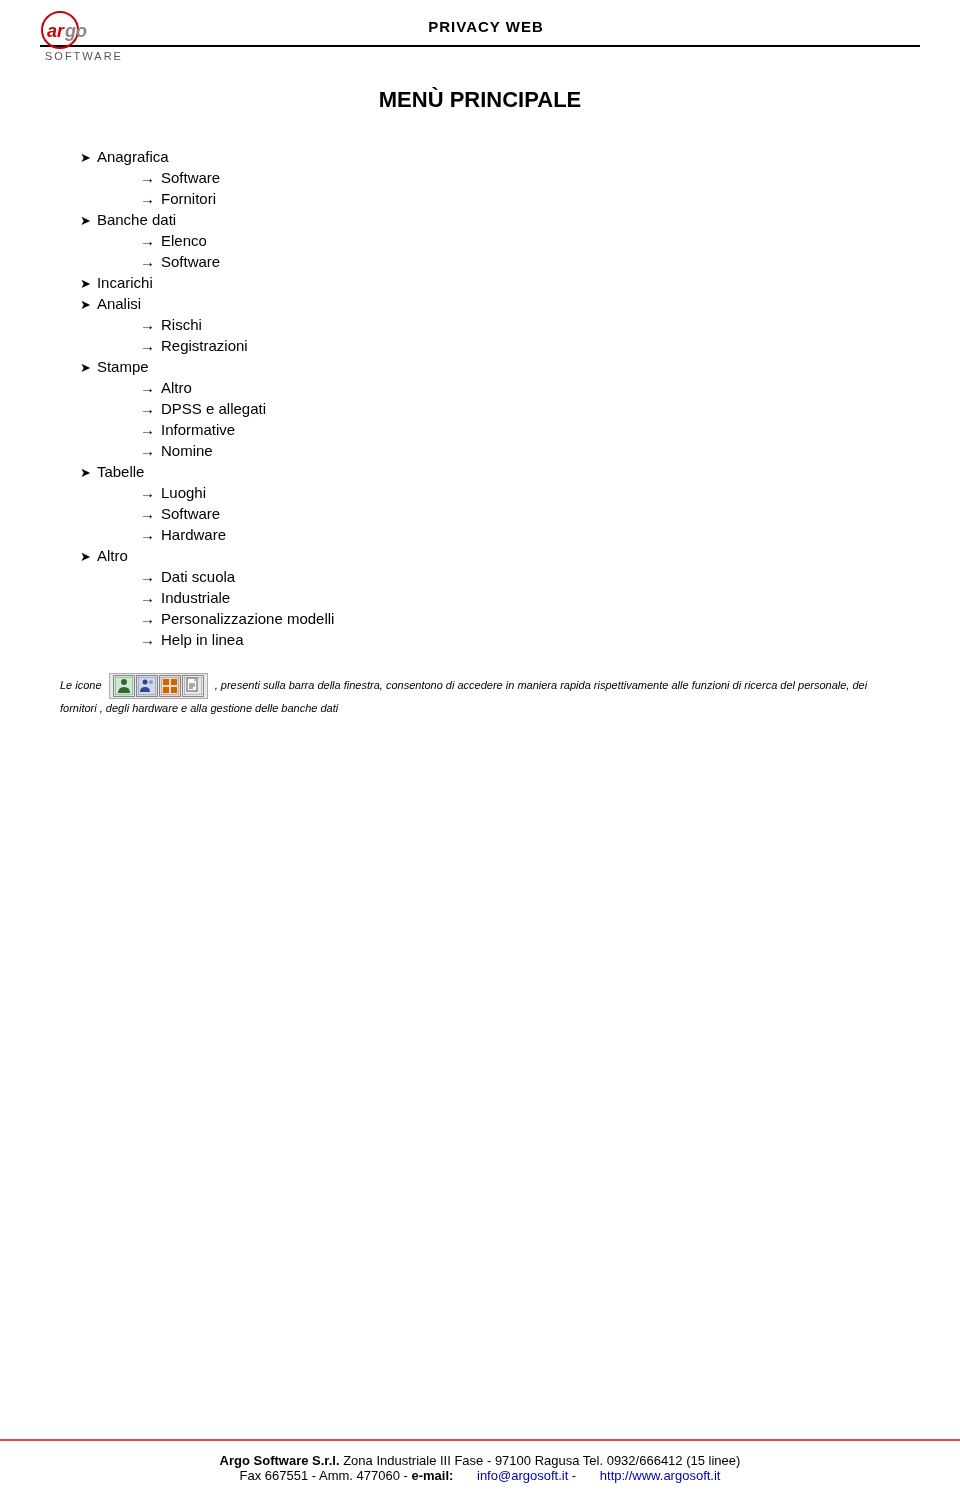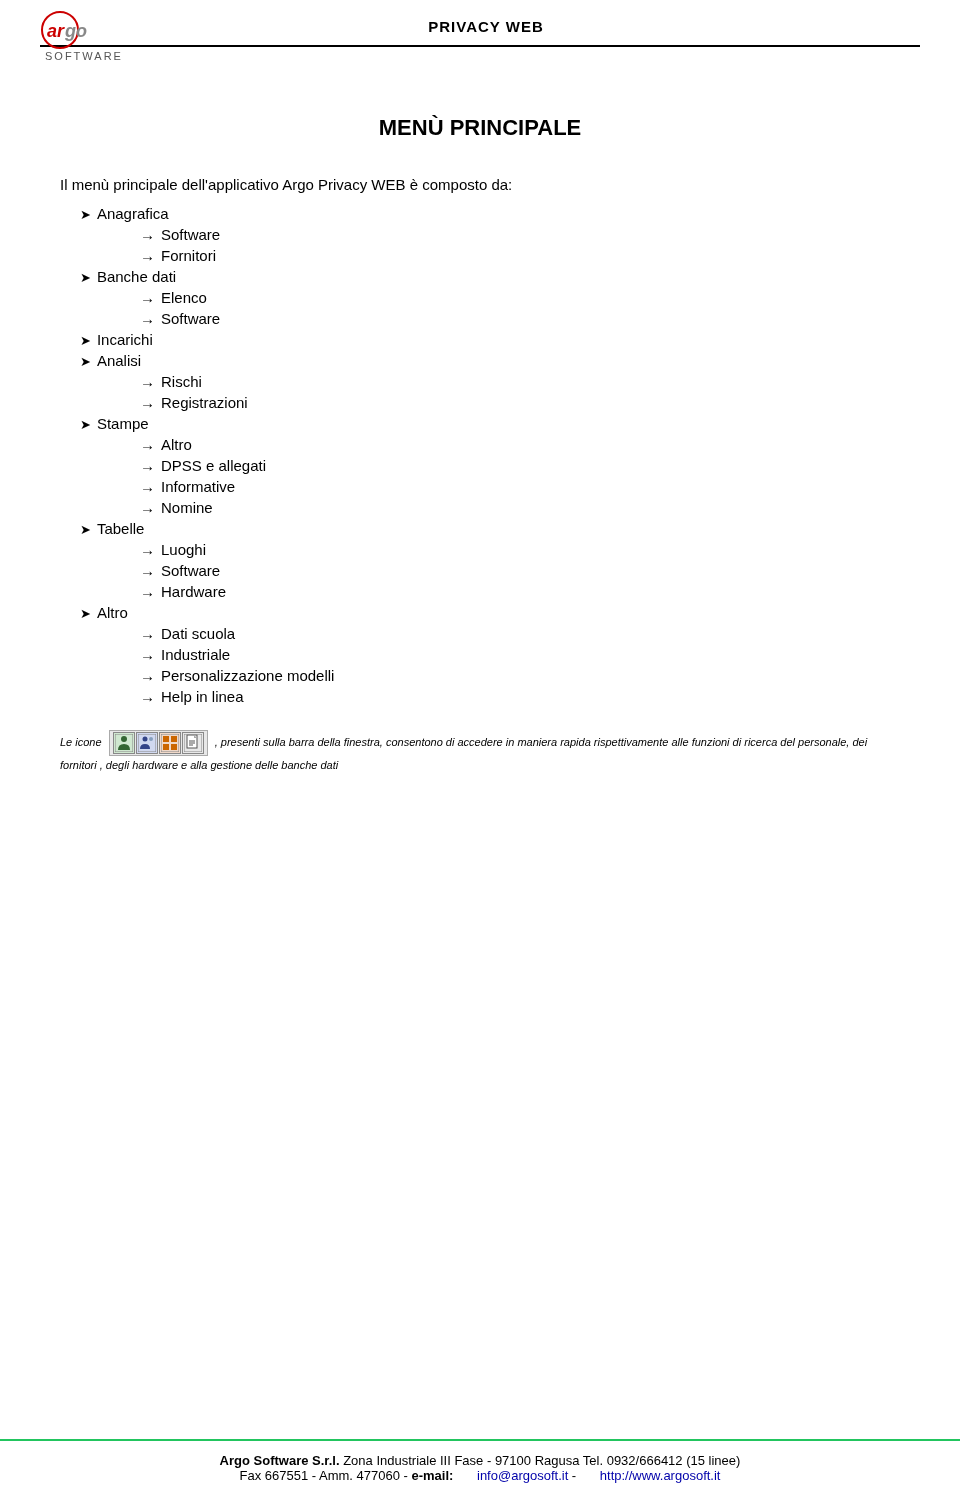--- a/index.html
+++ b/index.html
@@ -41,21 +41,20 @@
     }
     .header-divider {
       border: none;
       border-top: 2px solid #000;
       margin: 0 40px;
     }
 
     
     .main-content {
       padding: 30px 60px 20px 60px;
-      margin-top: 28px;
     }
 
     .page-title {
       font-size: 22px;
       font-weight: bold;
       text-align: center;
       margin-bottom: 35px;
       margin-top: 10px;
     }
 
@@ -137,21 +136,21 @@
       line-height: 1.7;
       font-style: italic;
     }
 
     
     .footer {
       position: absolute;
       bottom: 0;
       left: 0;
       right: 0;
-      border-top: 2px solid #22c55e;
+      border-top: 2px solid #ef4444;
       padding: 12px 40px;
       text-align: center;
       font-size: 13px;
     }
     .footer a {
       color: #00a;
       text-decoration: none;
       padding-left: 20px;
     }
     .footer .bold {
@@ -176,21 +175,20 @@
     </div>
   </div>
   <div class="header-title">PRIVACY WEB</div>
 </div>
 <hr class="header-divider">
 
 <div class="main-content">
 
   <div class="page-title">MENÙ PRINCIPALE</div>
 
-  <p class="intro-text">Il menù principale dell'applicativo Argo Privacy WEB è composto da:</p>
 
   <ul class="menu-list">
 
     <li>
       <div class="menu-item-level1">
         <span class="arrow-filled">➤</span>
         <span>Anagrafica</span>
       </div>
       <ul class="menu-list">
         <li>

